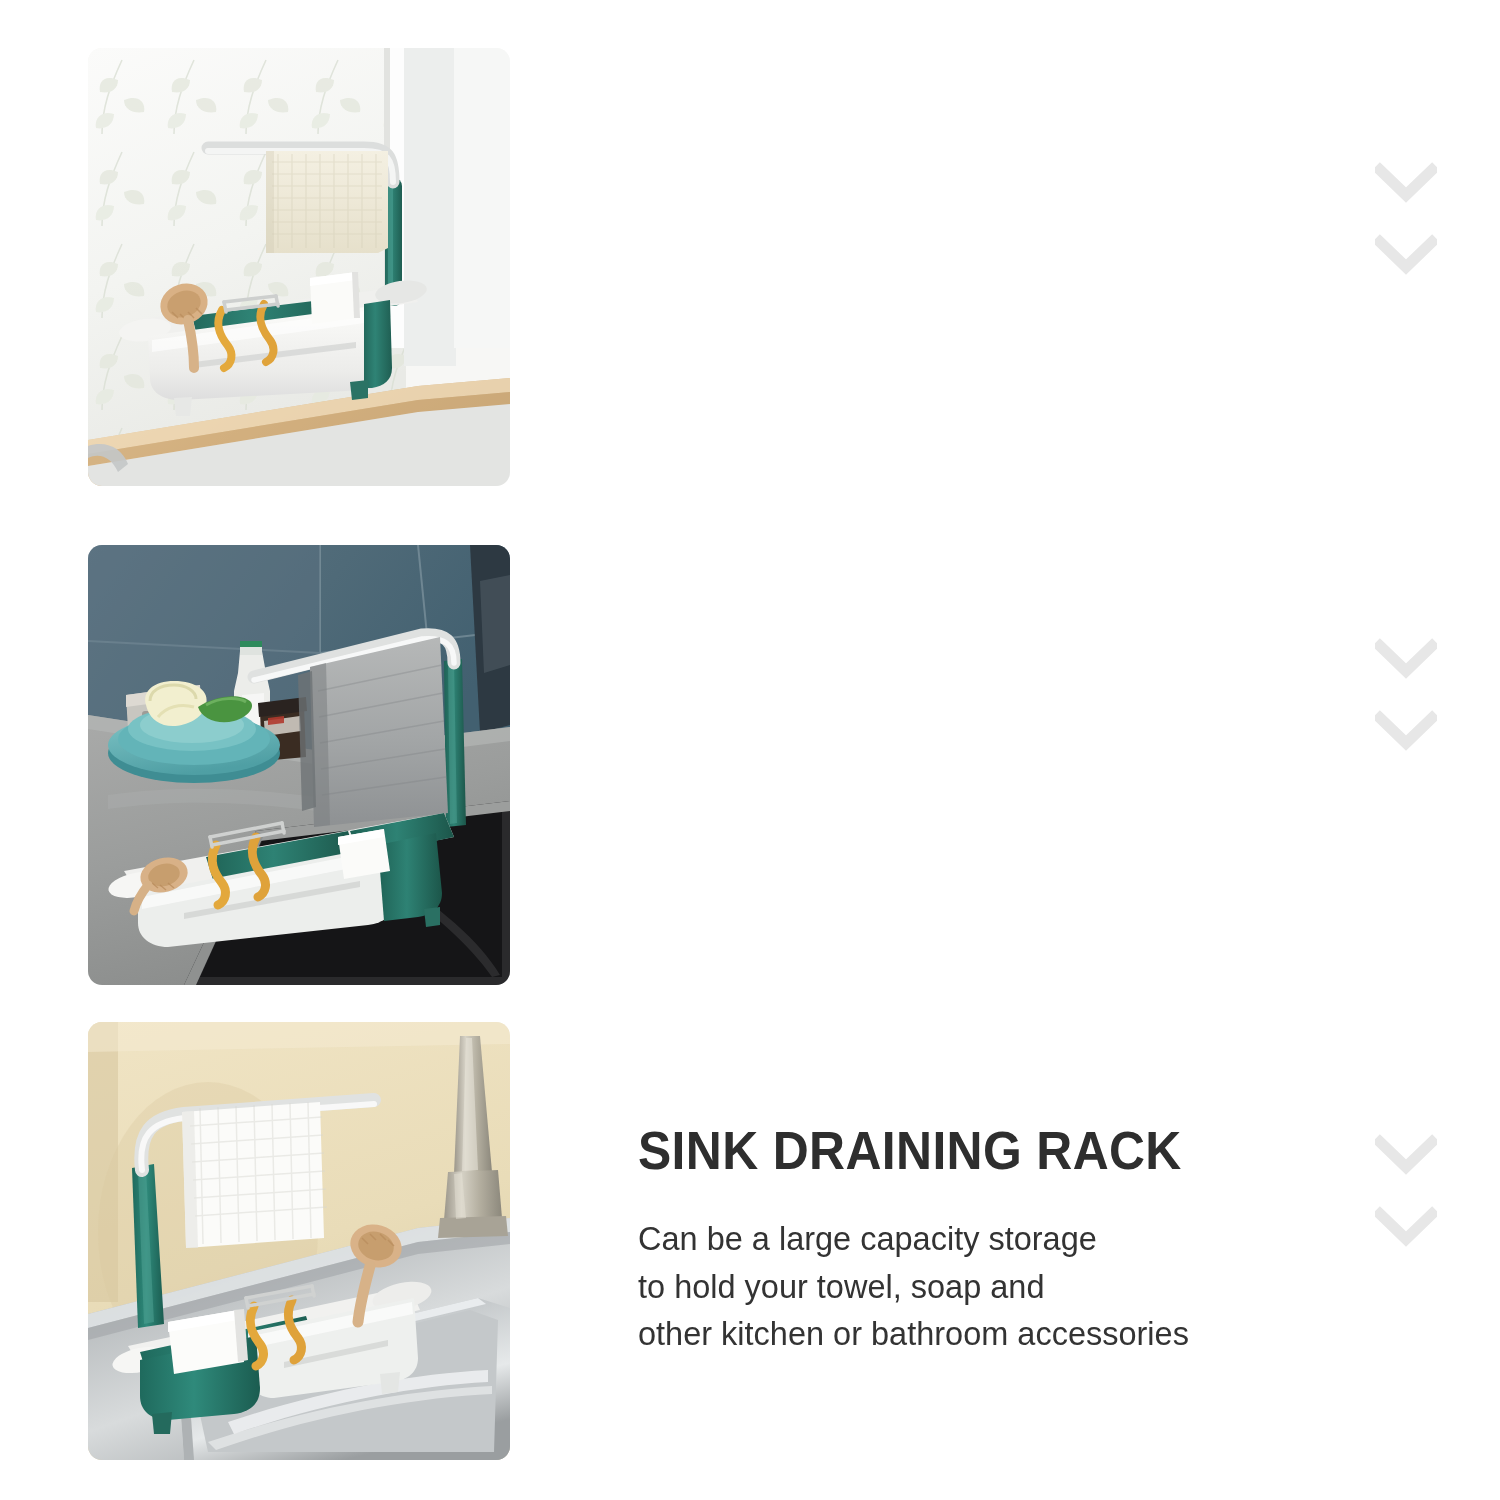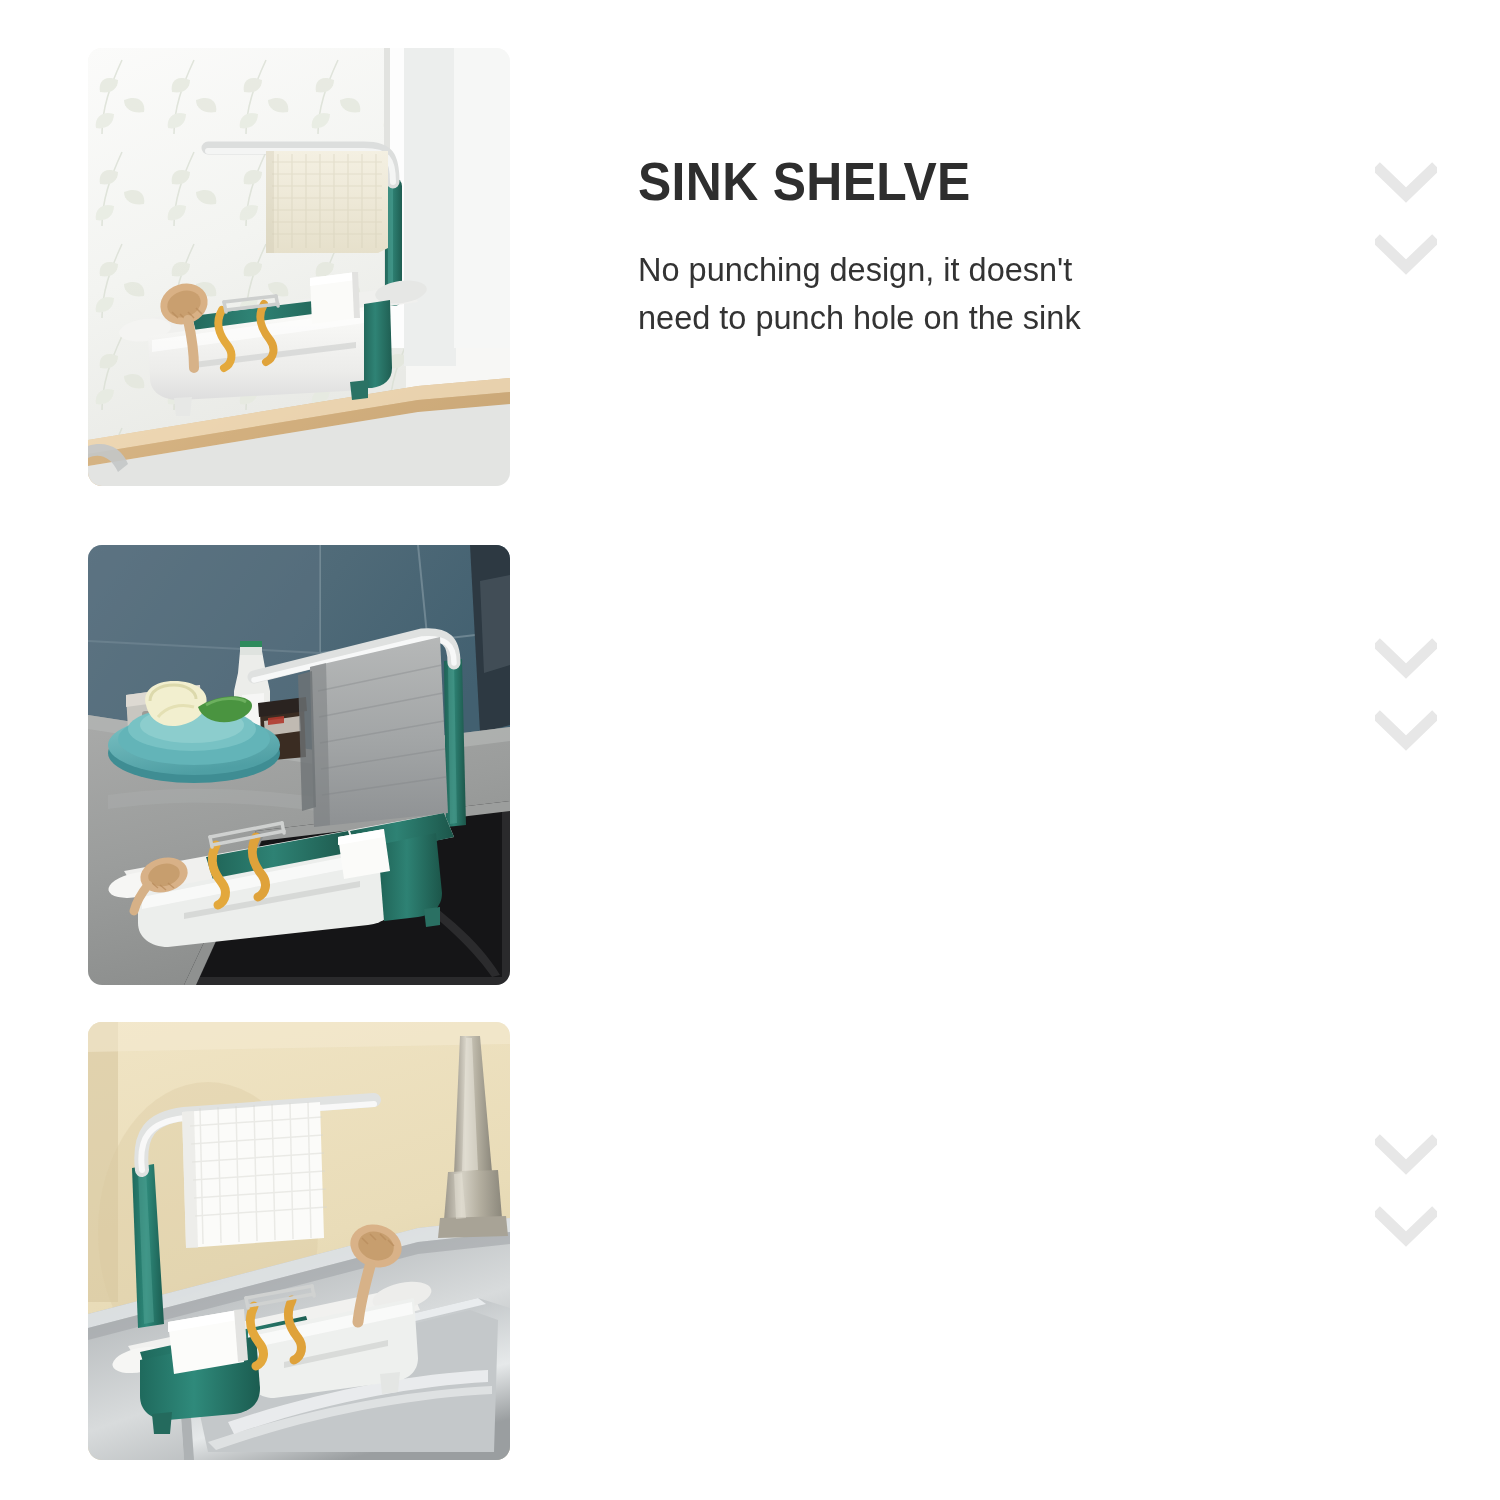--- a/index.html
+++ b/index.html
@@ -196,27 +196,20 @@
 
         <ellipse cx="96" cy="256" rx="24" ry="20" fill="#d9b185" transform="rotate(-18 96 256)"></ellipse>
         <ellipse cx="96" cy="256" rx="17" ry="13" fill="#c99f6f" transform="rotate(-18 96 256)"></ellipse>
         <g stroke="#b88c5c" stroke-width="1.6" opacity="0.7">
           <path d="M84 264 l 6 6 M92 266 l 6 6 M100 264 l 6 6 M108 260 l 6 6"></path>
         </g>
         <path d="M100 272 C 104 290, 106 304, 106 320" fill="none" stroke="#d7b288" stroke-width="10" stroke-linecap="round"></path>
       </svg>
     </div>
 
-    <div class="text-block" id="text-0">
-      <h2 class="feature-title">SINK SHELVE</h2>
-      <p class="feature-desc">
-        <span class="line">No punching design, it doesn't</span>
-        <span class="line">need to punch hole on the sink</span>
-      </p>
-    </div>
 
     <div class="chevron-stack" id="chev-0">
       <svg class="chevron-icon" viewBox="0 0 62 42">
         <path d="M5 8 L31 33 L57 8" fill="none" stroke="#e7e7e7" stroke-width="11" stroke-linecap="square" stroke-linejoin="miter"></path>
       </svg>
       <svg class="chevron-icon" viewBox="0 0 62 42">
         <path d="M5 8 L31 33 L57 8" fill="none" stroke="#e7e7e7" stroke-width="11" stroke-linecap="square" stroke-linejoin="miter"></path>
       </svg>
     </div>
   </div>
@@ -456,20 +449,28 @@
 
         <ellipse cx="288" cy="224" rx="26" ry="21" fill="#d9b288" transform="rotate(16 288 224)"></ellipse>
         <ellipse cx="288" cy="224" rx="18" ry="14" fill="#c79e6e" transform="rotate(16 288 224)"></ellipse>
         <g stroke="#b88c5c" stroke-width="1.6" opacity="0.7">
           <path d="M274 216 l 6 6 M282 212 l 6 6 M292 212 l 6 6 M300 218 l 6 6"></path>
         </g>
         <path d="M282 244 C 276 266, 272 282, 270 300" fill="none" stroke="#d7b288" stroke-width="11" stroke-linecap="round"></path>
       </svg>
     </div>
 
+    <div class="text-block" id="text-2">
+      <h2 class="feature-title">SINK DRAINING RACK</h2>
+      <p class="feature-desc">
+        <span class="line">Can be a large capacity storage</span>
+        <span class="line">to hold your towel, soap and</span>
+        <span class="line">other kitchen or bathroom accessories</span>
+      </p>
+    </div>
 
     <div class="chevron-stack" id="chev-2">
       <svg class="chevron-icon" viewBox="0 0 62 42">
         <path d="M5 8 L31 33 L57 8" fill="none" stroke="#e7e7e7" stroke-width="11" stroke-linecap="square" stroke-linejoin="miter"></path>
       </svg>
       <svg class="chevron-icon" viewBox="0 0 62 42">
         <path d="M5 8 L31 33 L57 8" fill="none" stroke="#e7e7e7" stroke-width="11" stroke-linecap="square" stroke-linejoin="miter"></path>
       </svg>
     </div>
   </div>

